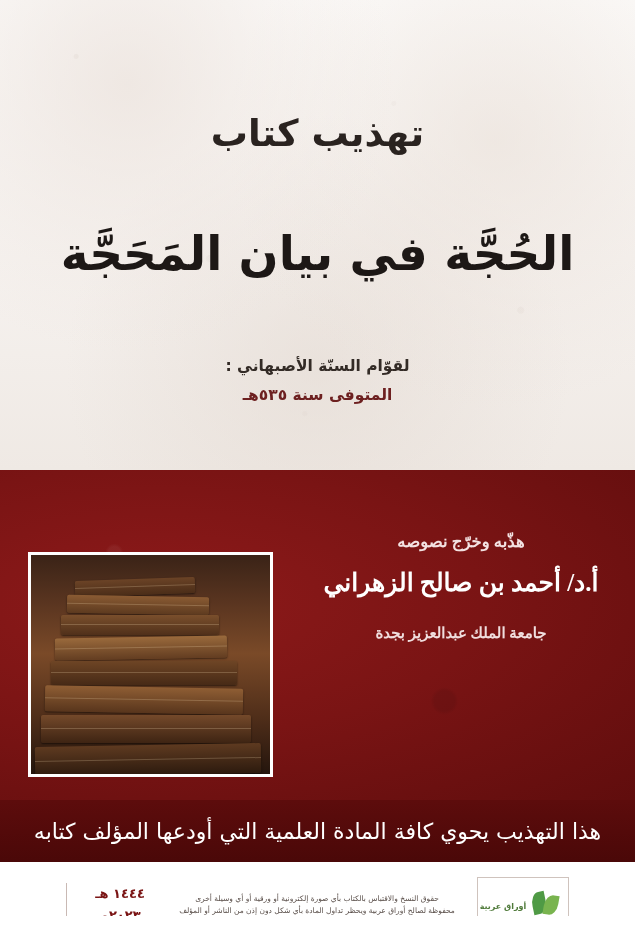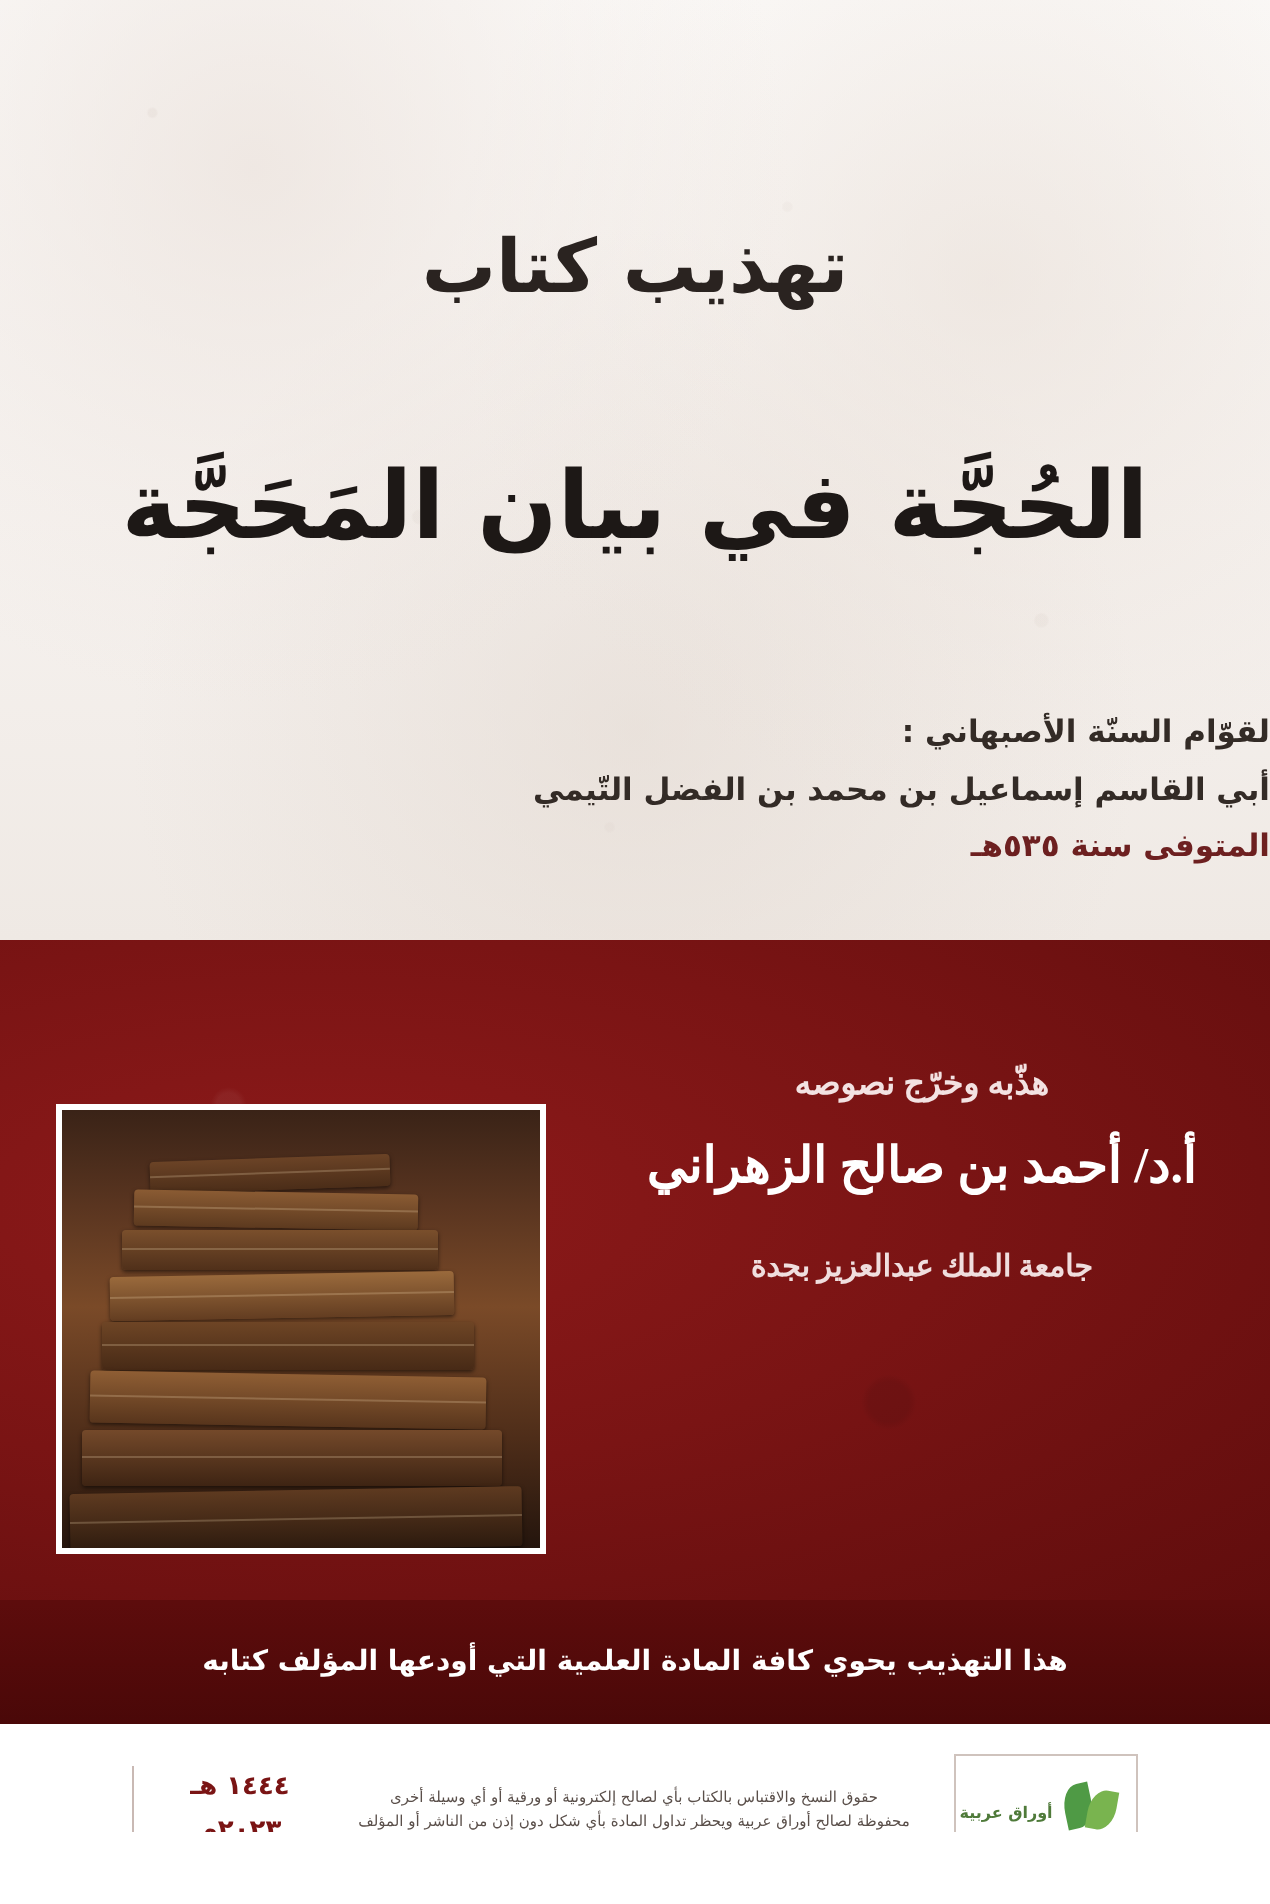--- a/index.html
+++ b/index.html
@@ -69,21 +69,20 @@
   }
   .author-block {
     position: absolute;
     top: 352px;
     left: 0;
     right: 0;
     color: #3a302b;
     font-size: 15.5px;
     font-weight: bold;
     line-height: 1.85;
-    text-align: right;
   }
   .author-block .line-1 { color: #332b26; }
   .author-block .line-2 { color: #332b26; }
   .author-block .line-3 { color: #6d2020; }
 
   
   .mid-section {
     position: absolute;
     left: 0;
     top: 470px;
@@ -175,22 +174,22 @@
     top: 800px;
     width: 635px;
     height: 62px;
     background: linear-gradient(180deg, #5d0c0c 0%, #4a0808 100%);
     display: flex;
     align-items: center;
     justify-content: center;
   }
   .banner-text {
     color: #ffffff;
-    font-size: 14px;
-    font-weight: bold;
+    font-size: 22px;
+    font-weight: normal;
   }
 
   
   .footer {
     position: absolute;
     left: 0;
     top: 862px;
     width: 635px;
     height: 90px;
     background: #ffffff;
@@ -269,21 +268,20 @@
 
   <div class="top-section">
     <div class="top-texture"></div>
 
     <div class="title-small">تهذيب كتاب</div>
 
     <div class="title-main">الحُجَّة في بيان المَحَجَّة</div>
 
     <div class="author-block">
       <div class="line-1">لقوّام السنّة الأصبهاني :</div>
-      <div class="line-2">أبي القاسم إسماعيل بن محمد بن الفضل التّيمي</div>
       <div class="line-3">المتوفى سنة ٥٣٥هـ</div>
     </div>
   </div>
 
   <div class="mid-section">
     <div class="mid-texture"></div>
 
     <div class="editor-block">
       <div class="editor-label">هذّبه وخرّج نصوصه</div>
       <div class="editor-name">أ.د/ أحمد بن صالح الزهراني</div>
@@ -310,21 +308,21 @@
 
   <div class="footer">
     <div class="footer-inner">
 
       <div class="year-box">
         <div>١٤٤٤ هـ</div>
         <div>٢٠٢٣م</div>
       </div>
 
       <div class="pub-block">
-        <div class="pub-rights">حقوق النسخ والاقتباس بالكتاب بأي لصالح إلكترونية أو ورقية أو أي وسيلة أخرى</div>
+        <div class="pub-rights">حقوق النسخ والاقتباس بالكتاب بأي صورة إلكترونية أو ورقية أو أي وسيلة أخرى</div>
         <div class="pub-rights">محفوظة لصالح أوراق عربية ويحظر تداول المادة بأي شكل دون إذن من الناشر أو المؤلف</div>
       </div>
 
       <div class="logo-box">
         <div class="logo-mark">
           <span class="logo-leaf leaf-a"></span>
           <span class="logo-leaf leaf-b"></span>
         </div>
         <div class="logo-text">أوراق عربية</div>
       </div>

